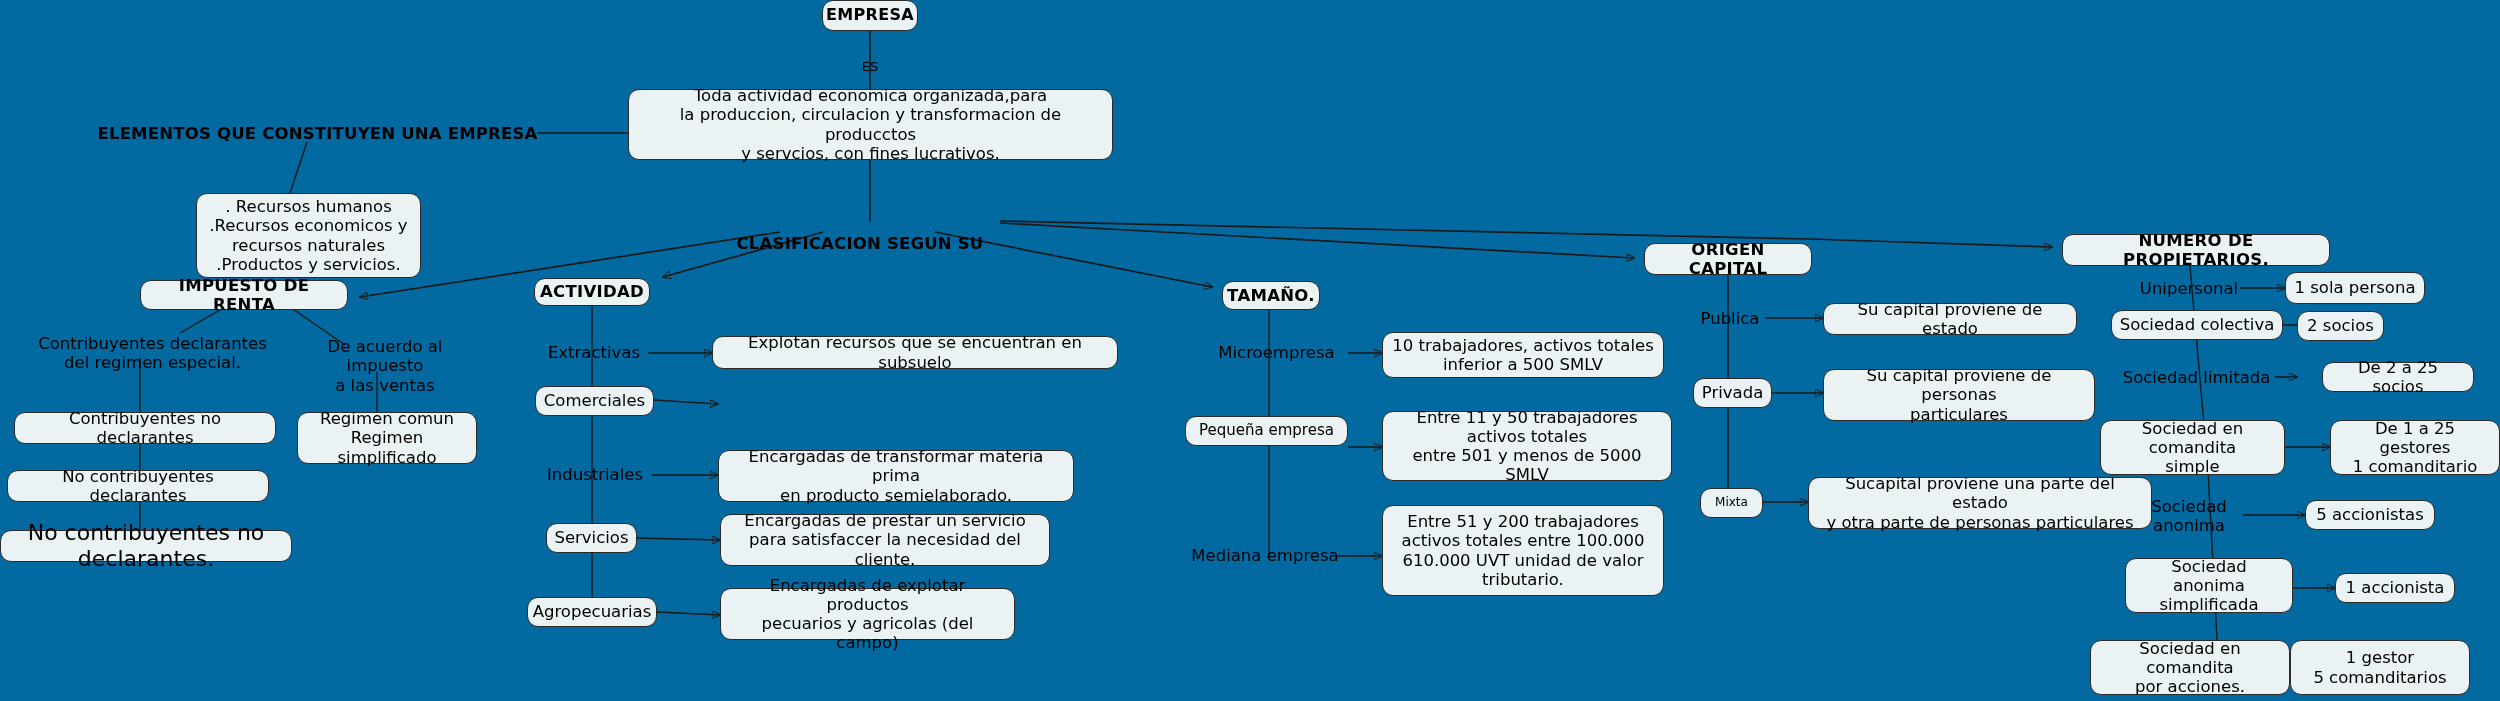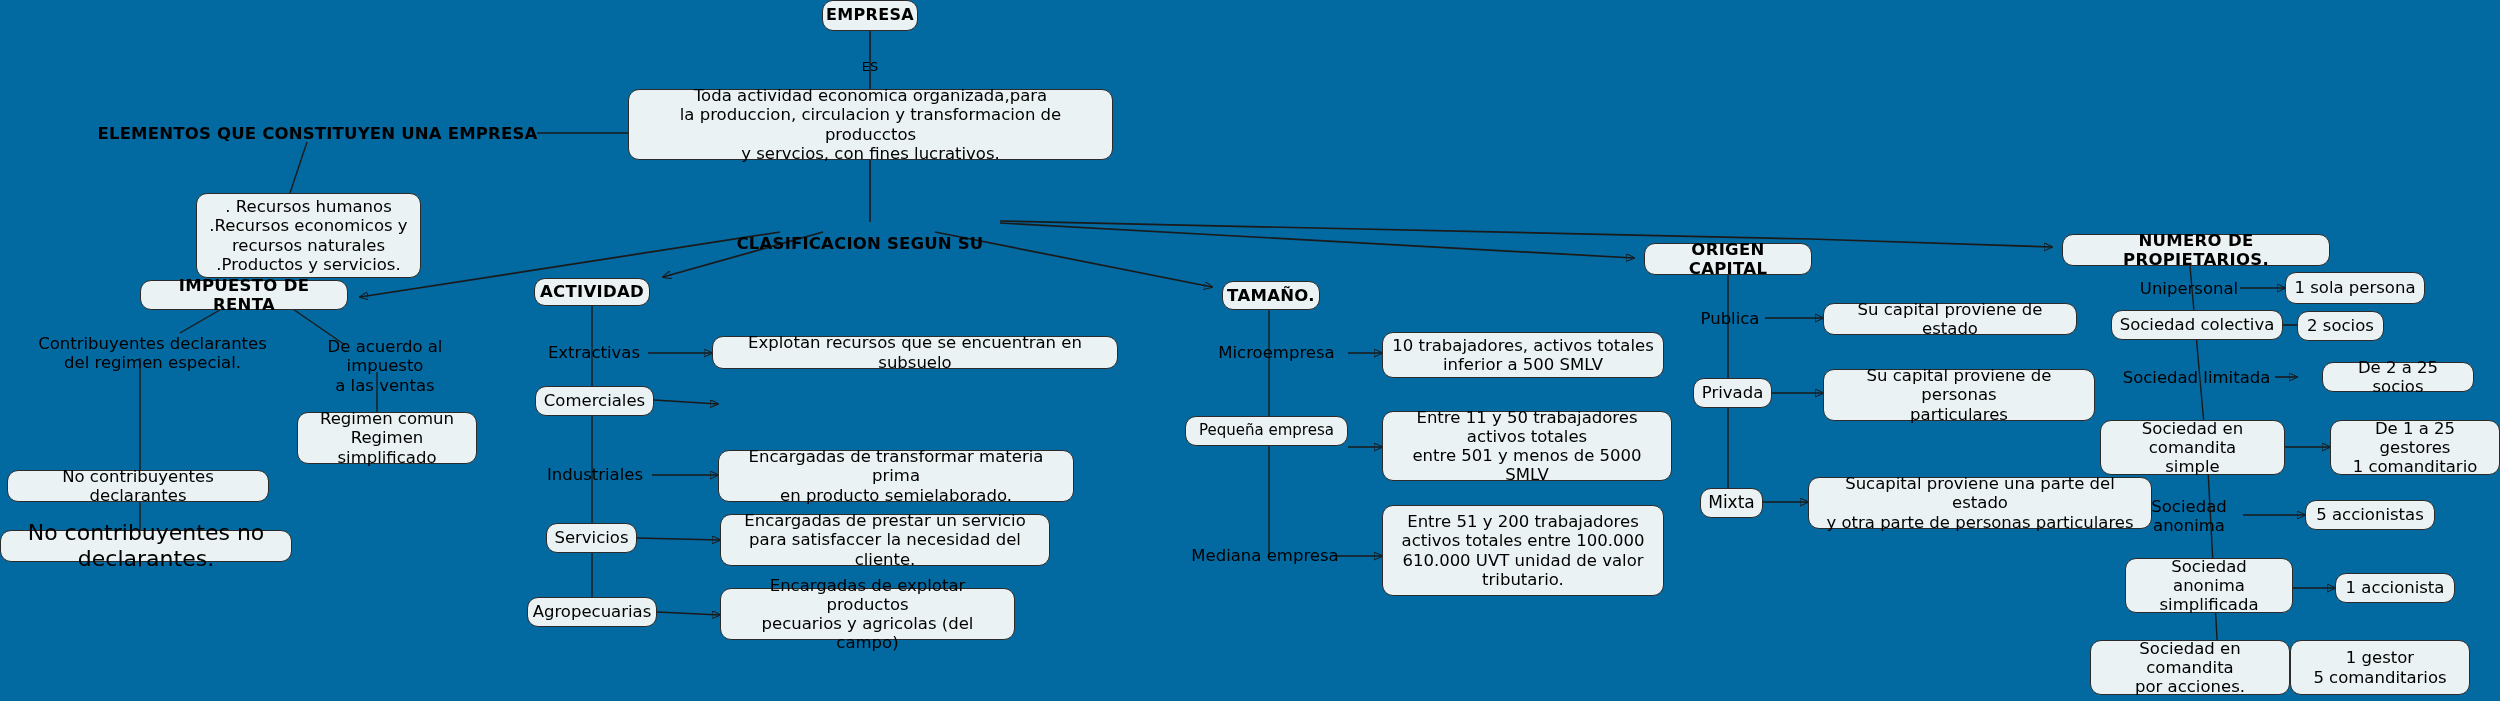--- a/index.html
+++ b/index.html
@@ -148,20 +148,21 @@
   <div class="plain bold" style="left:730px; top:232px; width:260px; height:24px; font-size:16.5px;">CLASIFICACION  SEGUN SU</div>
 
   <div class="node bold" style="left:140px; top:280px; width:208px; height:30px; font-size:16.5px;">IMPUESTO DE RENTA</div>
 
   <div class="plain" style="left:20px; top:332px; width:265px; height:42px; font-size:16.5px;">Contribuyentes declarantes
 del regimen especial.</div>
 
   <div class="plain" style="left:290px; top:345px; width:190px; height:42px; font-size:16.5px;">De acuerdo al impuesto
 a las ventas</div>
 
+  <div class="node" style="left:14px; top:412px; width:262px; height:32px; font-size:16.5px;">Contribuyentes no declarantes</div>
 
   <div class="node" style="left:7px; top:470px; width:262px; height:32px; font-size:16.5px;">No contribuyentes declarantes</div>
 
   <div class="node" style="left:0px; top:530px; width:292px; height:32px; font-size:22px;">No contribuyentes no declarantes.</div>
 
   <div class="node" style="left:297px; top:412px; width:180px; height:52px; font-size:16.5px;">Regimen comun
 Regimen simplificado</div>
 
   <div class="node bold" style="left:534px; top:278px; width:116px; height:28px; font-size:16.5px;">ACTIVIDAD</div>
 
@@ -201,21 +202,21 @@
 
   <div class="node bold" style="left:1644px; top:243px; width:168px; height:32px; font-size:16.5px;">ORIGEN CAPITAL</div>
 
   <div class="plain" style="left:1690px; top:308px; width:80px; height:22px; font-size:16.5px;">Publica</div>
   <div class="node" style="left:1823px; top:303px; width:254px; height:32px; font-size:16.5px;">Su capital proviene de estado</div>
 
   <div class="node" style="left:1693px; top:378px; width:79px; height:30px; font-size:16.5px;">Privada</div>
   <div class="node" style="left:1823px; top:369px; width:272px; height:52px; font-size:16.5px;">Su capital proviene de personas
 particulares</div>
 
-  <div class="node" style="left:1700px; top:488px; width:63px; height:30px; font-size:17px;">Mixta</div>
+  <div class="node" style="left:1700px; top:488px; width:63px; height:30px; font-size:12px;">Mixta</div>
   <div class="node bold" style="left:2062px; top:234px; width:268px; height:32px; font-size:16.5px;">NUMERO DE PROPIETARIOS.</div>
 
   <div class="node" style="left:1808px; top:477px; width:344px; height:52px; font-size:16.5px;">Sucapital proviene una parte del estado
 y otra parte de personas particulares</div>
 
   <div class="plain" style="left:2134px; top:278px; width:110px; height:22px; font-size:16.5px;">Unipersonal</div>
   <div class="node" style="left:2285px; top:272px; width:140px; height:32px; font-size:16.5px;">1 sola persona</div>
 
   <div class="node" style="left:2111px; top:310px; width:172px; height:30px; font-size:16.5px;">Sociedad colectiva</div>
   <div class="node" style="left:2297px; top:311px; width:87px; height:30px; font-size:16.5px;">2 socios</div>

